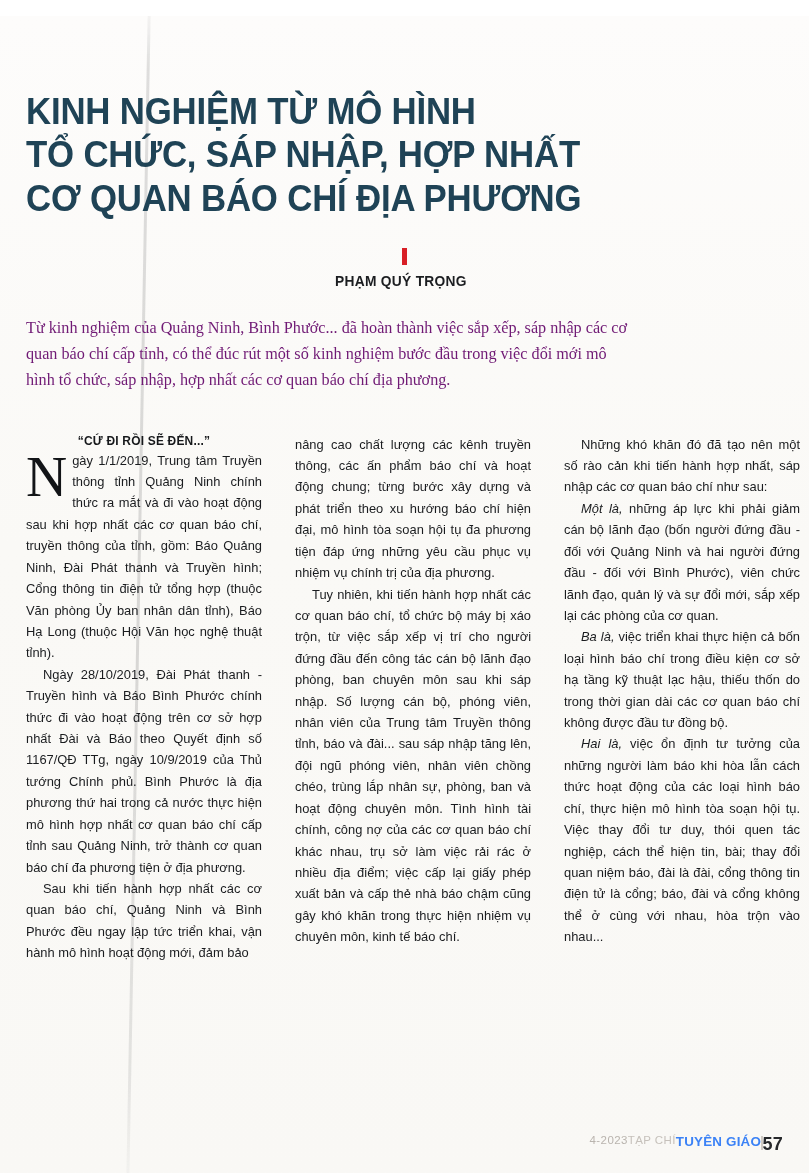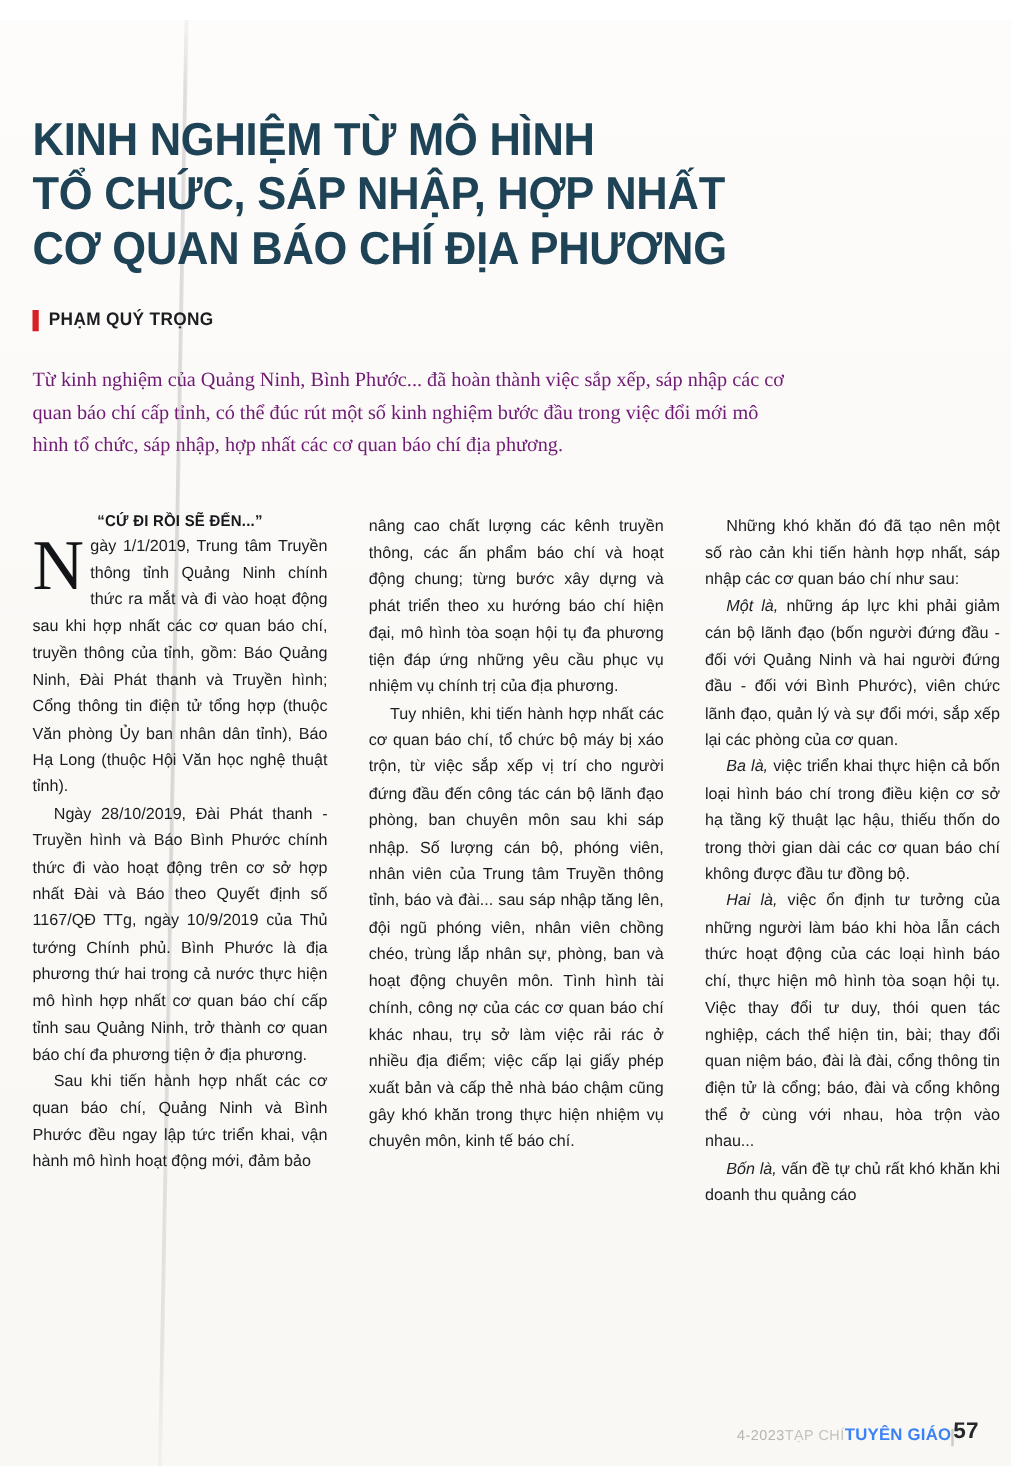--- a/index.html
+++ b/index.html
@@ -68,20 +68,21 @@
     transform-origin: left center;
   }
   .headline .hl-line { display: block; white-space: nowrap; }
 
   
   .byline {
     display: flex;
     align-items: center;
     gap: 8px;
     margin-top: 28px;
+    flex-direction: column;
   }
   .byline-bar {
     display: inline-block;
     width: 5px;
     height: 17px;
     background: #d81f26;
     flex: 0 0 auto;
   }
   .byline-name {
     font-family: "Liberation Sans Narrow", "Liberation Sans", sans-serif;
@@ -154,21 +155,21 @@
   }
 
   .enum { font-style: italic; }
 
   
   .footer {
     position: absolute;
     right: 26px;
     bottom: 34px;
     display: flex;
-    align-items: flex-end;
+    align-items: flex-start;
     gap: 0;
     font-family: "Liberation Sans Narrow", "Liberation Sans", sans-serif;
   }
   .footer-issue {
     font-size: 11.5px;
     color: #b9b4ae;
     letter-spacing: 0.4px;
   }
   .footer-masthead-pre {
     font-size: 11.5px;
@@ -230,21 +231,20 @@
       <div class="col">
         <p class="no-indent">nâng cao chất lượng các kênh truyền thông, các ấn phẩm báo chí và hoạt động chung; từng bước xây dựng và phát triển theo xu hướng báo chí hiện đại, mô hình tòa soạn hội tụ đa phương tiện đáp ứng những yêu cầu phục vụ nhiệm vụ chính trị của địa phương.</p>
         <p>Tuy nhiên, khi tiến hành hợp nhất các cơ quan báo chí, tổ chức bộ máy bị xáo trộn, từ việc sắp xếp vị trí cho người đứng đầu đến công tác cán bộ lãnh đạo phòng, ban chuyên môn sau khi sáp nhập. Số lượng cán bộ, phóng viên, nhân viên của Trung tâm Truyền thông tỉnh, báo và đài... sau sáp nhập tăng lên, đội ngũ phóng viên, nhân viên chồng chéo, trùng lắp nhân sự, phòng, ban và hoạt động chuyên môn. Tình hình tài chính, công nợ của các cơ quan báo chí khác nhau, trụ sở làm việc rải rác ở nhiều địa điểm; việc cấp lại giấy phép xuất bản và cấp thẻ nhà báo chậm cũng gây khó khăn trong thực hiện nhiệm vụ chuyên môn, kinh tế báo chí.</p>
       </div>
 
       <div class="col">
         <p class="indent">Những khó khăn đó đã tạo nên một số rào cản khi tiến hành hợp nhất, sáp nhập các cơ quan báo chí như sau:</p>
         <p><span class="enum">Một là,</span> những áp lực khi phải giảm cán bộ lãnh đạo (bốn người đứng đầu - đối với Quảng Ninh và hai người đứng đầu - đối với Bình Phước), viên chức lãnh đạo, quản lý và sự đổi mới, sắp xếp lại các phòng của cơ quan.</p>
         <p><span class="enum">Ba là,</span> việc triển khai thực hiện cả bốn loại hình báo chí trong điều kiện cơ sở hạ tầng kỹ thuật lạc hậu, thiếu thốn do trong thời gian dài các cơ quan báo chí không được đầu tư đồng bộ.</p>
         <p><span class="enum">Hai là,</span> việc ổn định tư tưởng của những người làm báo khi hòa lẫn cách thức hoạt động của các loại hình báo chí, thực hiện mô hình tòa soạn hội tụ. Việc thay đổi tư duy, thói quen tác nghiệp, cách thể hiện tin, bài; thay đổi quan niệm báo, đài là đài, cổng thông tin điện tử là cổng; báo, đài và cổng không thể ở cùng với nhau, hòa trộn vào nhau...</p>
-        <p><span class="enum">Bốn là,</span> vấn đề tự chủ rất khó khăn khi doanh thu quảng cáo</p>
       </div>
 
     </div>
   </div>
 
   <div class="footer">
     <span class="footer-issue">4-2023</span>
     <span class="footer-masthead-pre">TẠP CHÍ</span>
     <span class="footer-masthead" style="color: #3b82f6;">TUYÊN GIÁO</span>
     <span class="footer-sep"></span>

